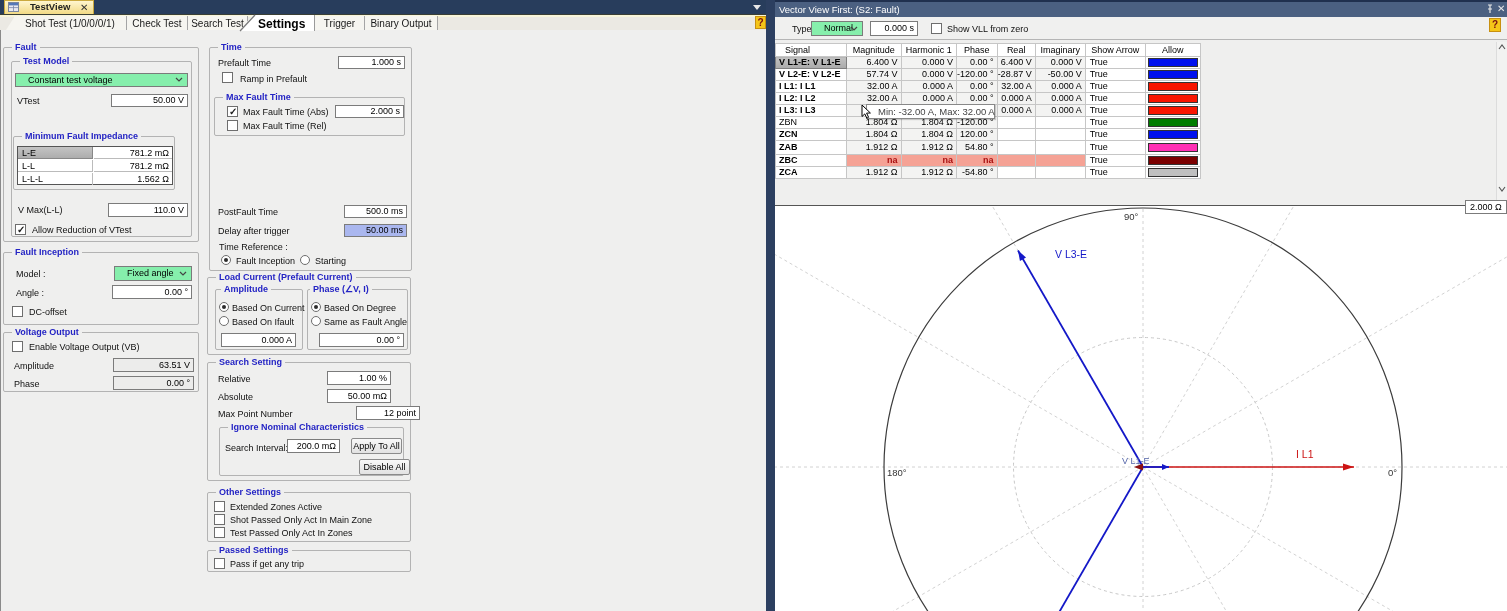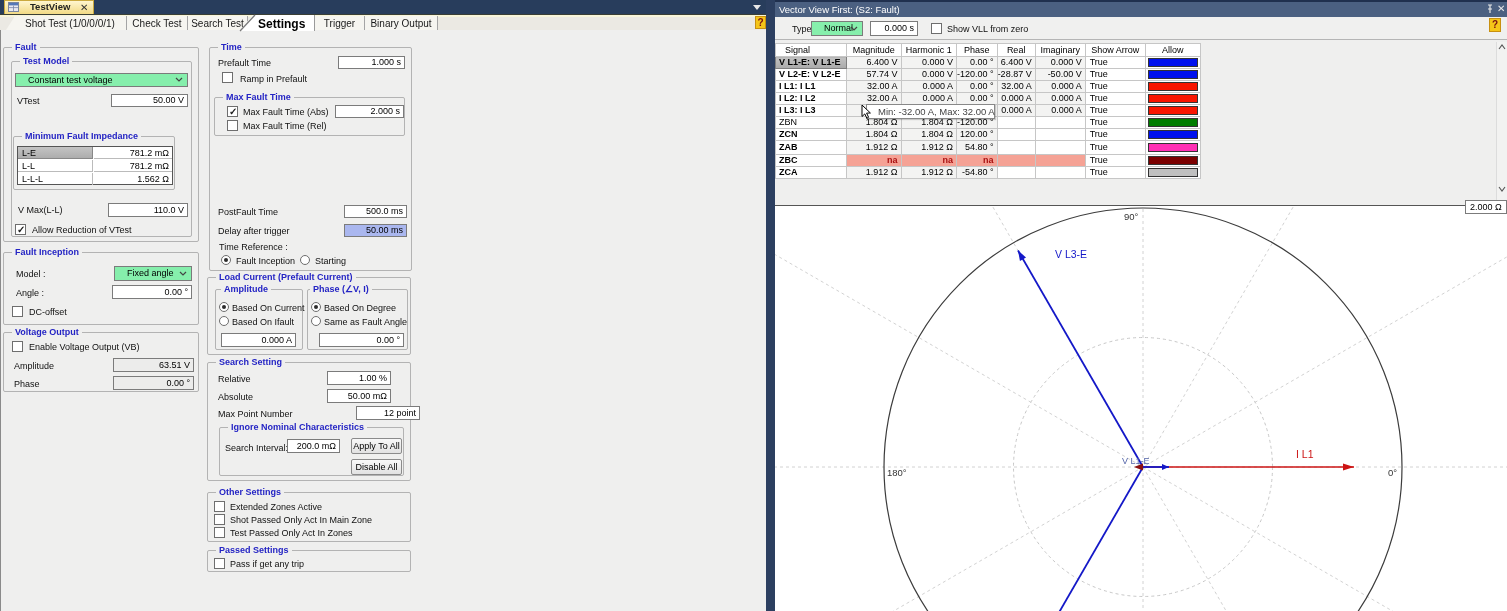--- a/index.html
+++ b/index.html
@@ -163,21 +163,21 @@
 <div class="lbl" style="left:218px;top:392px;">Absolute</div>
 <div class="fld" style="left:327px;top:389px;width:64px;height:14px;line-height:12px;">50.00 mΩ</div>
 <div class="lbl" style="left:218px;top:409px;">Max Point Number</div>
 <div class="fld" style="left:315px;top:406px;width:64px;height:14px;line-height:12px;margin-left:41px;">12 point</div>
 <div class="grp" style="left:219px;top:427px;width:185px;height:49px;">
     <span class="gt">Ignore Nominal Characteristics</span>
   </div>
 <div class="lbl" style="left:225px;top:443px;">Search Interval:</div>
 <div class="fld" style="left:287px;top:439px;width:53px;height:14px;line-height:12px;">200.0 mΩ</div>
 <div class="btn" style="left:351px;top:438px;width:51px;height:16px;line-height:15px;">Apply To All</div>
-<div class="btn" style="left:351px;top:459px;width:51px;height:16px;line-height:15px;">Disable All</div>
+<div class="btn" style="left:359px;top:459px;width:51px;height:16px;line-height:15px;">Disable All</div>
 
 <div class="grp" style="left:207px;top:492px;width:204px;height:50px;">
     <span class="gt">Other Settings</span>
   </div>
 <div class="cb" style="left:214px;top:501px;"></div>
 <div class="lbl" style="left:230px;top:502px;">Extended Zones Active</div>
 <div class="cb" style="left:214px;top:514px;"></div>
 <div class="lbl" style="left:230px;top:515px;">Shot Passed Only Act In Main Zone</div>
 <div class="cb" style="left:214px;top:527px;"></div>
 <div class="lbl" style="left:230px;top:528px;">Test Passed Only Act In Zones</div>

